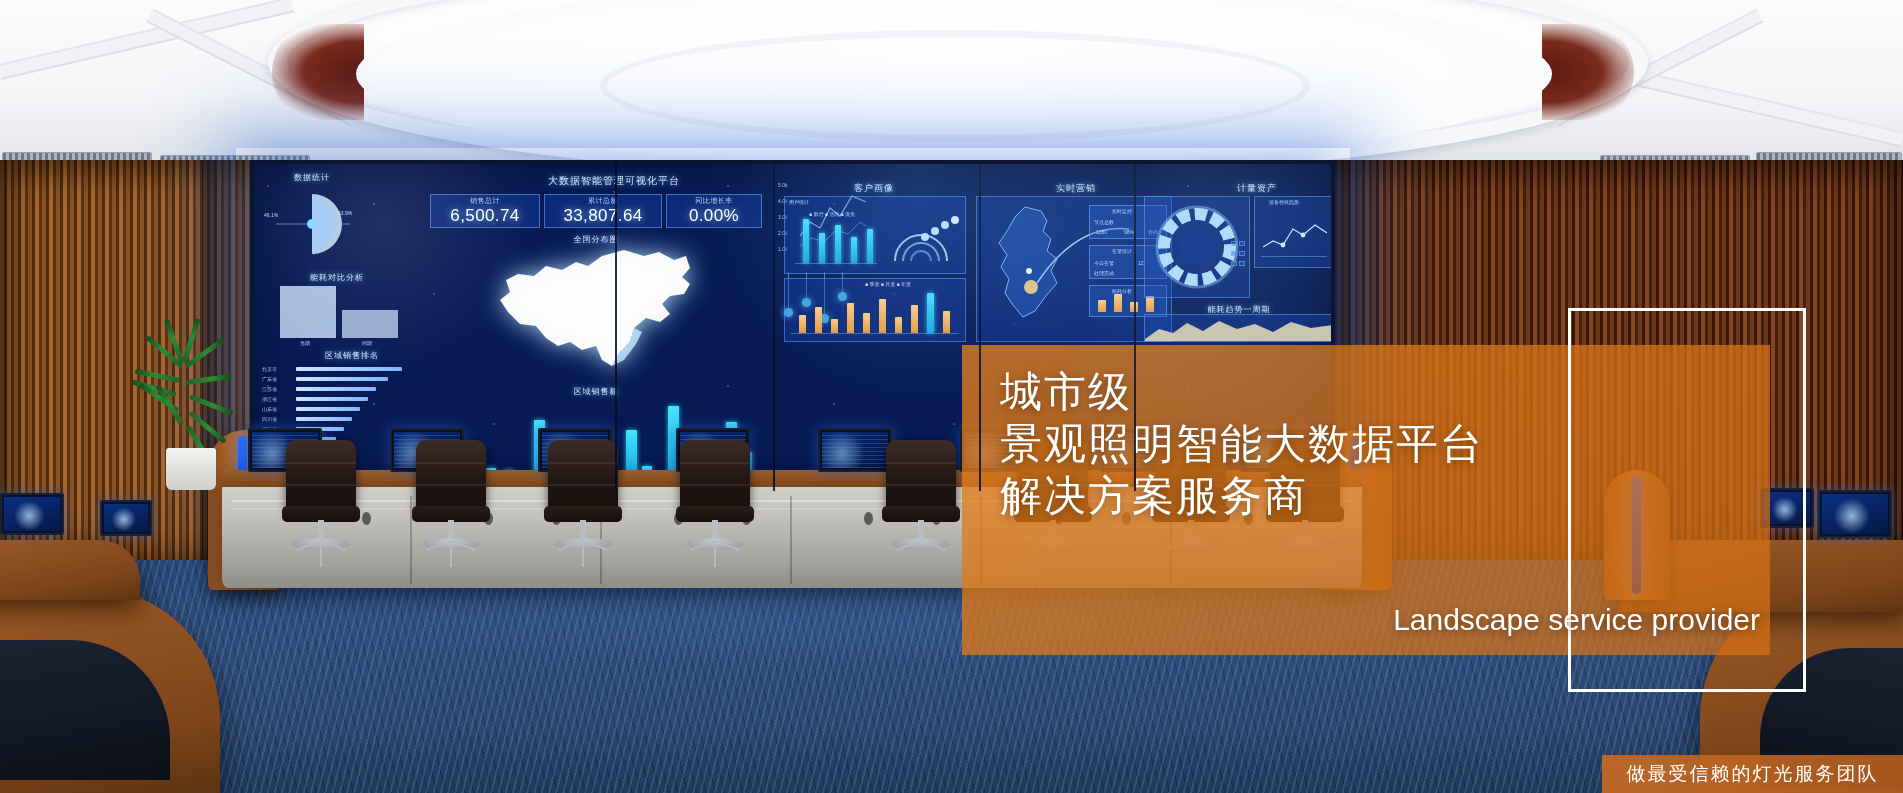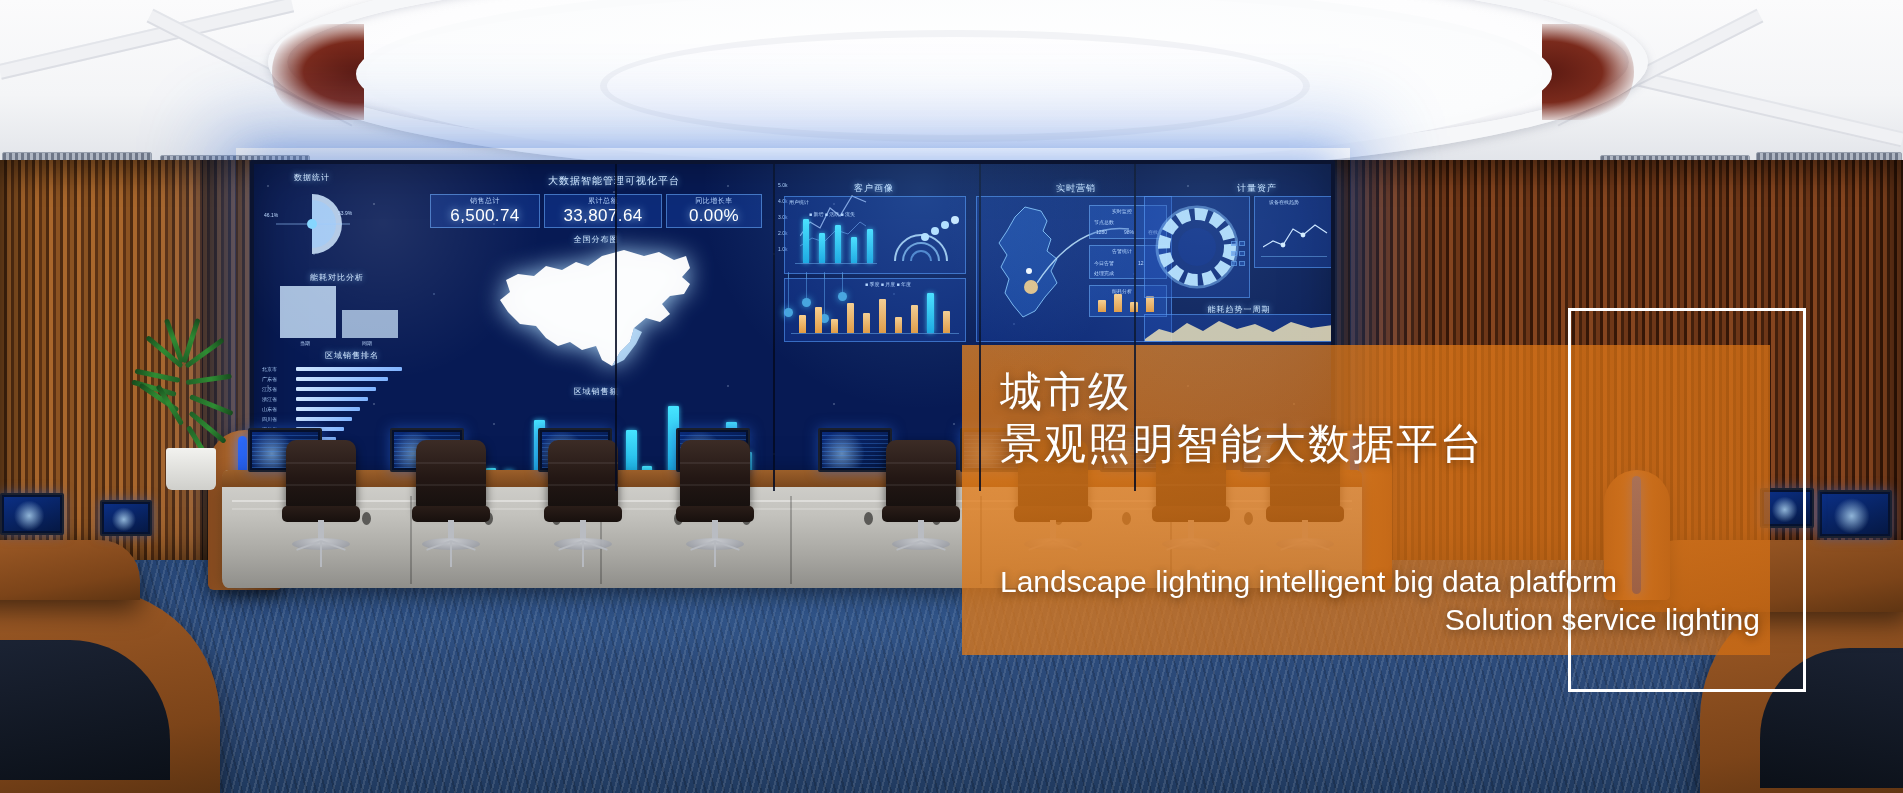--- a/index.html
+++ b/index.html
@@ -582,19 +582,22 @@
   <div class="endcap" style="left:1604px;top:470px;height:130px;width:66px;">
     <div class="endcap-led" style="left:28px;"></div>
   </div>
 
   <div class="orange-panel"></div>
   <div class="white-frame"></div>
 
   <div class="headline">
     <div>城市级</div>
     <div>景观照明智能大数据平台</div>
-  </div>
-
-  <div class="sub-en en2">Landscape lighting intelligent big data platform</div>
-  <div class="sub-en en3">Solution service lighting</div>
-
+    <div>解决方案服务商</div>
+  </div>
+
+  <div class="sub-en en3">Landscape service provider</div>
+
+  <div class="tagbar">
+    <span>做最受信赖的灯光服务团队</span>
+  </div>
 
 </div>
 
 </body></html>

